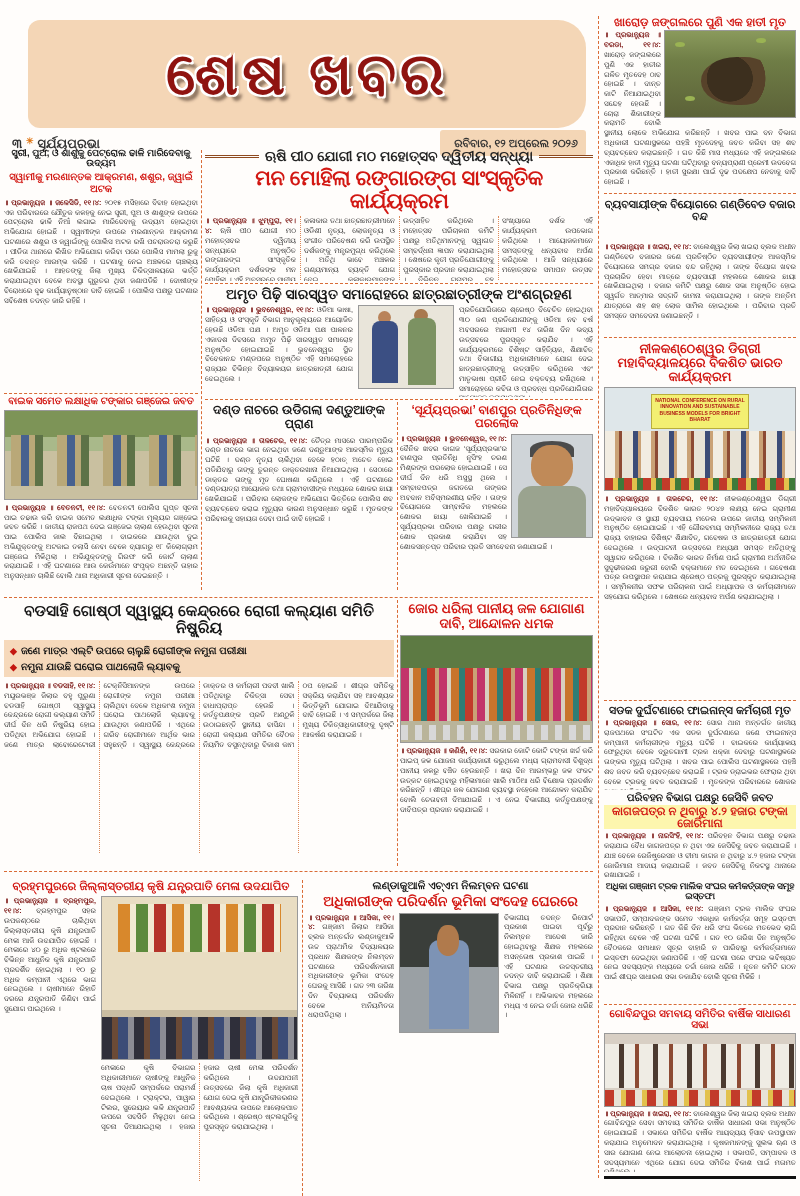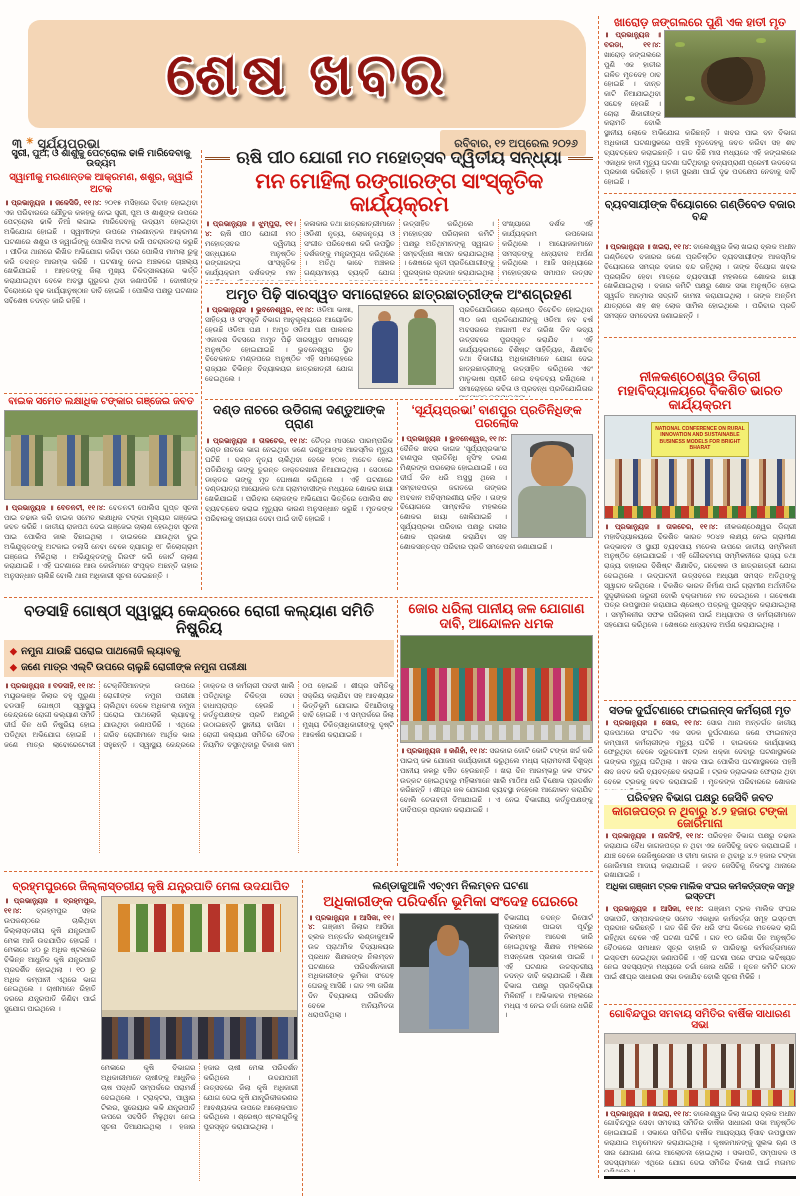--- a/index.html
+++ b/index.html
@@ -108,21 +108,21 @@
   <div class="abs blackrule" style="left:604px;top:1176px;width:192px;"></div>
 
   <div class="abs" style="left:4px;top:148px;width:194px;height:244px;overflow:hidden;">
     <div class="hl-black" style="font-size:9.5px;text-align:center;">ସ୍ତ୍ରୀ, ପୁଅ, ଓ ଶାଶୁକୁ ପେଟ୍ରୋଲ ଢାଳି ମାରିଦେବାକୁ ଉଦ୍ୟମ</div>
     <div class="sub-red" style="font-size:10px;text-align:center;margin:2px 0 3px;">ସ୍ୱାମୀକୁ ମରଣାନ୍ତକ ଆକ୍ରମଣ, ଶଶୁର, ଜ୍ୱାଇଁ ଅଟକ</div>
     <div class="body-t"><span class="byline">॥ ପ୍ରଭାନ୍ୟୁଜ ॥ ଜଳେସିଡି, ୧୧।୪:</span>
       <span>୨୦୧୫ ମସିହାରେ ବିବାହ ହୋଇଥିବା ଏକ ପରିବାରରେ ଯୌତୁକ କଳହକୁ ନେଇ ସ୍ତ୍ରୀ, ପୁଅ ଓ ଶାଶୁଙ୍କ ଉପରେ ପେଟ୍ରୋଲ ଢାଳି ନିଆଁ ଲଗାଇ ମାରିଦେବାକୁ ଉଦ୍ୟମ ହୋଇଥିବା ଅଭିଯୋଗ ହୋଇଛି । ସ୍ୱାମୀଙ୍କ ଉପରେ ମରଣାନ୍ତକ ଆକ୍ରମଣ ଘଟଣାରେ ଶଶୁର ଓ ଜ୍ୱାଇଁଙ୍କୁ ପୋଲିସ ଅଟକ ରଖି ପଚରାଉଚରା କରୁଛି । ପୀଡିତା ଥାନାରେ ଲିଖିତ ଅଭିଯୋଗ କରିବା ପରେ ପୋଲିସ ମାମଲା ରୁଜୁ କରି ତଦନ୍ତ ଆରମ୍ଭ କରିଛି । ଘଟଣାକୁ ନେଇ ଅଞ୍ଚଳରେ ଚାଞ୍ଚଲ୍ୟ ଖେଳିଯାଇଛି । ଆହତଙ୍କୁ ଜିଲା ମୁଖ୍ୟ ଚିକିତ୍ସାଳୟରେ ଭର୍ତ୍ତି କରାଯାଇଥିବା ବେଳେ ଅବସ୍ଥା ଗୁରୁତର ଥିବା ଜଣାପଡିଛି । ଦୋଷୀଙ୍କ ବିରୋଧରେ ଦୃଢ କାର୍ଯ୍ୟାନୁଷ୍ଠାନ ଦାବି ହୋଇଛି । ପୋଲିସ ପକ୍ଷରୁ ଘଟଣାର ସବିଶେଷ ତଦନ୍ତ ଜାରି ରହିଛି ।</span></div>
   </div>
 
   <div class="abs" style="left:205px;top:148px;width:388px;height:133px;overflow:hidden;">
-    <div class="kicker" style="font-size:17px;">
+    <div class="kicker" style="font-size:14px;">
         <span>ଋଷି ପୀଠ ଯୋଗୀ ମଠ ମହୋତ୍ସବ ଦ୍ୱିତୀୟ ସନ୍ଧ୍ୟା</span>
       </div>
     <div class="hl-red" style="font-size:21px;text-align:center;letter-spacing:-0.5px;margin:2px 0 4px;">ମନ ମୋହିଲା ରଙ୍ଗାରଙ୍ଗ ସାଂସ୍କୃତିକ କାର୍ଯ୍ୟକ୍ରମ</div>
     <div class="body-t c4" style="height:78px;"><span class="byline">॥ ପ୍ରଭାନ୍ୟୁଜ ॥ ଝୁମ୍ପୁରା, ୧୧।୪:</span>
       <span>ଋଷି ପୀଠ ଯୋଗୀ ମଠ ମହୋତ୍ସବର ଦ୍ୱିତୀୟ ସନ୍ଧ୍ୟାରେ ଅନୁଷ୍ଠିତ ରଙ୍ଗାରଙ୍ଗ ସାଂସ୍କୃତିକ କାର୍ଯ୍ୟକ୍ରମ ଦର୍ଶକଙ୍କ ମନ ମୋହିଲା । ଏହି ଅବସରରେ ସ୍ଥାନୀୟ କଳାକାର ତଥା ଛାତ୍ରଛାତ୍ରୀମାନେ ଓଡିଶୀ ନୃତ୍ୟ, ଲୋକନୃତ୍ୟ ଓ ସଂଗୀତ ପରିବେଷଣ କରି ଉପସ୍ଥିତ ଦର୍ଶକଙ୍କୁ ମନ୍ତ୍ରମୁଗ୍ଧ କରିଥିଲେ । ଅତିଥି ଭାବେ ଅଞ୍ଚଳର ଗଣ୍ୟମାନ୍ୟ ବ୍ୟକ୍ତି ଯୋଗ ଦେଇ କଳାକାରମାନଙ୍କୁ ଉତ୍ସାହିତ କରିଥିଲେ । ମହୋତ୍ସବ ପରିଚାଳନା କମିଟି ପକ୍ଷରୁ ଅତିଥିମାନଙ୍କୁ ସ୍ୱାଗତ ସମ୍ବର୍ଦ୍ଧନା ଜ୍ଞାପନ କରାଯାଇଥିଲା । ଶେଷରେ କୃତୀ ପ୍ରତିଯୋଗୀଙ୍କୁ ପୁରସ୍କାର ପ୍ରଦାନ କରାଯାଇଥିଲା । ବିଭିନ୍ନ ଗ୍ରାମରୁ ବହୁ ସଂଖ୍ୟାରେ ଦର୍ଶକ ଏହି କାର୍ଯ୍ୟକ୍ରମ ଉପଭୋଗ କରିଥିଲେ । ଆୟୋଜକମାନେ ସମସ୍ତଙ୍କୁ ଧନ୍ୟବାଦ ଅର୍ପଣ କରିଥିଲେ । ଆଜି ସନ୍ଧ୍ୟାରେ ମହୋତ୍ସବର ସମାପନ ଉତ୍ସବ ଅନୁଷ୍ଠିତ ହେବ ବୋଲି କମିଟି ପକ୍ଷରୁ ସୂଚନା ଦିଆଯାଇଛି ।</span></div>
   </div>
 
   <div class="abs" style="left:205px;top:287px;width:388px;height:110px;overflow:hidden;">
     <div class="hl-black" style="font-size:14px;text-align:center;margin-bottom:3px;">ଅମୃତ ପିଢ଼ି ସାରସ୍ୱତ ସମାରୋହରେ ଛାତ୍ରଛାତ୍ରୀଙ୍କ ଅଂଶଗ୍ରହଣ</div>
     <div style="display:flex;gap:5px;">
@@ -160,22 +160,22 @@
         <div class="head"></div>
         <div class="torso"></div>
     </div>
     <div class="body-t"><span class="byline">॥ ପ୍ରଭାନ୍ୟୁଜ ॥ ଭୁବନେଶ୍ୱର, ୧୧।୪:</span>
       <span>ଦୈନିକ ଖବର କାଗଜ ‘ସୂର୍ଯ୍ୟପ୍ରଭା’ର ବାଣପୁର ପ୍ରତିନିଧି ନୃସିଂହ ଚରଣ ମିଶ୍ରଙ୍କ ପରଲୋକ ହୋଇଯାଇଛି । ସେ ଦୀର୍ଘ ଦିନ ଧରି ଅସୁସ୍ଥ ଥିଲେ । ସମ୍ବାଦପତ୍ର ଜଗତରେ ତାଙ୍କର ଅବଦାନ ଅବିସ୍ମରଣୀୟ ରହିବ । ତାଙ୍କ ବିୟୋଗରେ ସାମ୍ବାଦିକ ମହଲରେ ଶୋକର ଛାୟା ଖେଳିଯାଇଛି । ସୂର୍ଯ୍ୟପ୍ରଭା ପରିବାର ପକ୍ଷରୁ ଗଭୀର ଶୋକ ପ୍ରକାଶ କରାଯିବା ସହ ଶୋକସନ୍ତପ୍ତ ପରିବାର ପ୍ରତି ସମବେଦନା ଜଣାଯାଇଛି ।</span></div>
   </div>
 
   <div class="abs" style="left:4px;top:602px;width:390px;height:264px;overflow:hidden;">
     <div class="hl-black" style="font-size:15.5px;text-align:center;margin-bottom:4px;">ବଡସାହି ଗୋଷ୍ଠୀ ସ୍ୱାସ୍ଥ୍ୟ କେନ୍ଦ୍ରରେ ରୋଗୀ କଲ୍ୟାଣ ସମିତି ନିଷ୍କ୍ରିୟ</div>
     <div class="bulletbox">
+      <div class="bullet-line"><span class="diamond">◆</span><span>ଜଣେ ମାତ୍ର ଏଲ୍‌ଟି ଉପରେ ଚାଲୁଛି ରୋଗୀଙ୍କ ନମୁନା ପରୀକ୍ଷା</span></div>
       <div class="bullet-line"><span class="diamond">◆</span><span>ନମୁନା ଯାଉଛି ଘରୋଇ ପାଥଲୋଜି ଲ୍ୟାବକୁ</span></div>
-      <div class="bullet-line"><span class="diamond">◆</span><span>ଜଣେ ମାତ୍ର ଏଲ୍‌ଟି ଉପରେ ଚାଲୁଛି ରୋଗୀଙ୍କ ନମୁନା ପରୀକ୍ଷା</span></div>
     </div>
     <div class="body-t c4" style="height:172px;margin-top:4px;"><span class="byline">॥ ପ୍ରଭାନ୍ୟୁଜ ॥ ବଡସାହି, ୧୧।୪:</span>
       <span>ମୟୂରଭଞ୍ଜ ଜିଲାର ବହୁ ପୁରୁଣା ବଡସାହି ଗୋଷ୍ଠୀ ସ୍ୱାସ୍ଥ୍ୟ କେନ୍ଦ୍ରରେ ରୋଗୀ କଲ୍ୟାଣ ସମିତି ଦୀର୍ଘ ଦିନ ଧରି ନିଷ୍କ୍ରିୟ ହୋଇ ପଡିଥିବା ଅଭିଯୋଗ ହୋଇଛି । ଜଣେ ମାତ୍ର ଲାବୋରେଟୋରୀ ଟେକ୍ନିସିଆନଙ୍କ ଉପରେ ରୋଗୀଙ୍କ ନମୁନା ପରୀକ୍ଷା ଚାଲିଥିବା ବେଳେ ଅଧିକାଂଶ ନମୁନା ଘରୋଇ ପାଥଲୋଜି ଲ୍ୟାବକୁ ଯାଉଥିବା ଜଣାପଡିଛି । ଏଥିରେ ଗରିବ ରୋଗୀମାନେ ଆର୍ଥିକ ଭାର ସହୁଛନ୍ତି । ସ୍ୱାସ୍ଥ୍ୟ କେନ୍ଦ୍ରରେ ଡାକ୍ତର ଓ କର୍ମଚାରୀ ପଦବୀ ଖାଲି ପଡିଥିବାରୁ ଚିକିତ୍ସା ସେବା ବାଧାପ୍ରାପ୍ତ ହେଉଛି । କର୍ତ୍ତୃପକ୍ଷଙ୍କ ପ୍ରତି ଅଣ୍ଠୁଳି ଉଠାଇଛନ୍ତି ସ୍ଥାନୀୟ ବାସିନ୍ଦା । ରୋଗୀ କଲ୍ୟାଣ ସମିତିର ବୈଠକ ନିୟମିତ ବସୁନଥିବାରୁ ବିକାଶ କାମ ଠପ ହୋଇଛି । ଶୀଘ୍ର ସମିତିକୁ ସକ୍ରିୟ କରାଯିବା ସହ ଆବଶ୍ୟକ ଭିତ୍ତିଭୂମି ଯୋଗାଇ ଦିଆଯିବାକୁ ଦାବି ହୋଇଛି । ଏ ସମ୍ପର୍କରେ ଜିଲା ମୁଖ୍ୟ ଚିକିତ୍ସାଧିକାରୀଙ୍କୁ ଦୃଷ୍ଟି ଆକର୍ଷଣ କରାଯାଇଛି ।</span></div>
   </div>
 
   <div class="abs" style="left:400px;top:602px;width:193px;height:264px;overflow:hidden;">
     <div class="hl-red" style="font-size:13.5px;text-align:center;margin-bottom:4px;">ଜୋର ଧରିଲା ପାନୀୟ ଜଳ ଯୋଗାଣ ଦାବି, ଆନ୍ଦୋଳନ ଧମକ</div>
     <div class="ph ph-water" style="width:193px;height:108px;margin-bottom:3px;">
         <div class="women"></div>
         <div class="pots"></div>
@@ -227,21 +227,21 @@
       <span>ଖାରୋଡ଼ ଜଙ୍ଗଲରେ ପୁଣି ଏକ ହାତୀର ଗଳିତ ମୃତଦେହ ଠାବ ହୋଇଛି । ଦାନ୍ତ କାଟି ନିଆଯାଇଥିବା ସନ୍ଦେହ ହେଉଛି । ଚୋରା ଶିକାରୀଙ୍କ କରାମତି ବୋଲି ସ୍ଥାନୀୟ ଲୋକେ ଅଭିଯୋଗ କରିଛନ୍ତି । ଖବର ପାଇ ବନ ବିଭାଗ ଅଧିକାରୀ ଘଟଣାସ୍ଥଳରେ ପହଞ୍ଚି ମୃତଦେହକୁ ଜବତ କରିବା ସହ ଶବ ବ୍ୟବଚ୍ଛେଦ କରାଇଛନ୍ତି । ଗତ କିଛି ମାସ ମଧ୍ୟରେ ଏହି ଜଙ୍ଗଲରେ ଏକାଧିକ ହାତୀ ମୃତ୍ୟୁ ଘଟଣା ଘଟିଥିବାରୁ ବନ୍ୟପ୍ରାଣୀ ପ୍ରେମୀ ଉଦବେଗ ପ୍ରକାଶ କରିଛନ୍ତି । ହାତୀ ସୁରକ୍ଷା ପାଇଁ ଦୃଢ ପଦକ୍ଷେପ ନେବାକୁ ଦାବି ହୋଇଛି ।</span></div>
   </div>
 
   <div class="abs" style="left:604px;top:198px;width:192px;height:136px;overflow:hidden;">
     <div class="hl-black" style="font-size:11px;text-align:center;margin-bottom:20px;">ବ୍ୟବସାୟୀଙ୍କ ବିୟୋଗରେ ଗଣ୍ଡିବେଡ ବଜାର ବନ୍ଦ</div>
     <div class="body-t"><span class="byline">॥ ପ୍ରଭାନ୍ୟୁଜ ॥ ଖଇରା, ୧୧।୪:</span>
       <span>ବାଲେଶ୍ୱର ଜିଲା ଖଇରା ବ୍ଲକ ଅଧୀନ ଗଣ୍ଡିବେଡ ବଜାରର ଜଣେ ପ୍ରତିଷ୍ଠିତ ବ୍ୟବସାୟୀଙ୍କ ଆକସ୍ମିକ ବିୟୋଗରେ ସମଗ୍ର ବଜାର ବନ୍ଦ ରହିଥିଲା । ତାଙ୍କ ବିୟୋଗ ଖବର ପ୍ରଚାରିତ ହେବା ମାତ୍ରେ ବ୍ୟବସାୟୀ ମହଲରେ ଶୋକର ଛାୟା ଖେଳିଯାଇଥିଲା । ବଜାର କମିଟି ପକ୍ଷରୁ ଶୋକ ସଭା ଅନୁଷ୍ଠିତ ହୋଇ ସ୍ୱର୍ଗତ ଆତ୍ମାର ସଦ୍‌ଗତି କାମନା କରାଯାଇଥିଲା । ତାଙ୍କ ଅନ୍ତିମ ଯାତ୍ରାରେ ଶହ ଶହ ଲୋକ ସାମିଲ ହୋଇଥିଲେ । ପରିବାର ପ୍ରତି ସମସ୍ତେ ସମବେଦନା ଜଣାଇଛନ୍ତି ।</span></div>
   </div>
 
   <div class="abs" style="left:604px;top:342px;width:192px;height:356px;overflow:hidden;">
-    <div class="hl-red" style="font-size:13px;text-align:center;margin-bottom:3px;margin-top:28px;">ନୀଳକଣ୍ଠେଶ୍ୱର ଡିଗ୍ରୀ ମହାବିଦ୍ୟାଳୟରେ ବିକଶିତ ଭାରତ କାର୍ଯ୍ୟକ୍ରମ</div>
+    <div class="hl-red" style="font-size:13px;text-align:center;margin-bottom:3px;">ନୀଳକଣ୍ଠେଶ୍ୱର ଡିଗ୍ରୀ ମହାବିଦ୍ୟାଳୟରେ ବିକଶିତ ଭାରତ କାର୍ଯ୍ୟକ୍ରମ</div>
     <div class="ph ph-conf" style="width:192px;height:104px;margin-bottom:3px;">
       <div class="banner">NATIONAL CONFERENCE ON RURAL INNOVATION AND SUSTAINABLE BUSINESS MODELS FOR BRIGHT BHARAT</div>
       <div class="people"></div>
         <div class="flowers"></div>
     </div>
     <div class="body-t"><span class="byline">॥ ପ୍ରଭାନ୍ୟୁଜ ॥ ତାଳଚେର, ୧୧।୪:</span>
       <span>ନୀଳକଣ୍ଠେଶ୍ୱର ଡିଗ୍ରୀ ମହାବିଦ୍ୟାଳୟରେ ବିକଶିତ ଭାରତ ୨୦୪୭ ଲକ୍ଷ୍ୟ ନେଇ ଗ୍ରାମୀଣ ଉଦ୍ଭାବନ ଓ ସ୍ଥାୟୀ ବ୍ୟବସାୟ ମଡେଲ ଉପରେ ଜାତୀୟ ସମ୍ମିଳନୀ ଅନୁଷ୍ଠିତ ହୋଇଯାଇଛି । ଏହି ଗୌରବମୟ ସମ୍ମିଳନୀରେ ରାଜ୍ୟ ତଥା ରାଜ୍ୟ ବାହାରର ବିଶିଷ୍ଟ ଶିକ୍ଷାବିତ୍, ଗବେଷକ ଓ ଛାତ୍ରଛାତ୍ରୀ ଯୋଗ ଦେଇଥିଲେ । ଉଦ୍‌ଘାଟନୀ ଉତ୍ସବରେ ଅଧ୍ୟକ୍ଷ ସମସ୍ତ ଅତିଥିଙ୍କୁ ସ୍ୱାଗତ କରିଥିଲେ । ବିକଶିତ ଭାରତ ନିର୍ମାଣ ପାଇଁ ଗ୍ରାମୀଣ ଅର୍ଥନୀତିର ସୁଦୃଢୀକରଣ ଜରୁରୀ ବୋଲି ବକ୍ତାମାନେ ମତ ଦେଇଥିଲେ । ଗବେଷଣା ପତ୍ର ଉପସ୍ଥାପନ କରାଯାଇ ଶ୍ରେଷ୍ଠ ପତ୍ରକୁ ପୁରସ୍କୃତ କରାଯାଇଥିଲା । ସମ୍ମିଳନୀର ସଫଳ ପରିଚାଳନା ପାଇଁ ଅଧ୍ୟାପକ ଓ କର୍ମଚାରୀମାନେ ସହଯୋଗ କରିଥିଲେ । ଶେଷରେ ଧନ୍ୟବାଦ ଅର୍ପଣ କରାଯାଇଥିଲା ।</span></div>
   </div>
 
   <div class="abs" style="left:604px;top:704px;width:192px;height:86px;overflow:hidden;">

